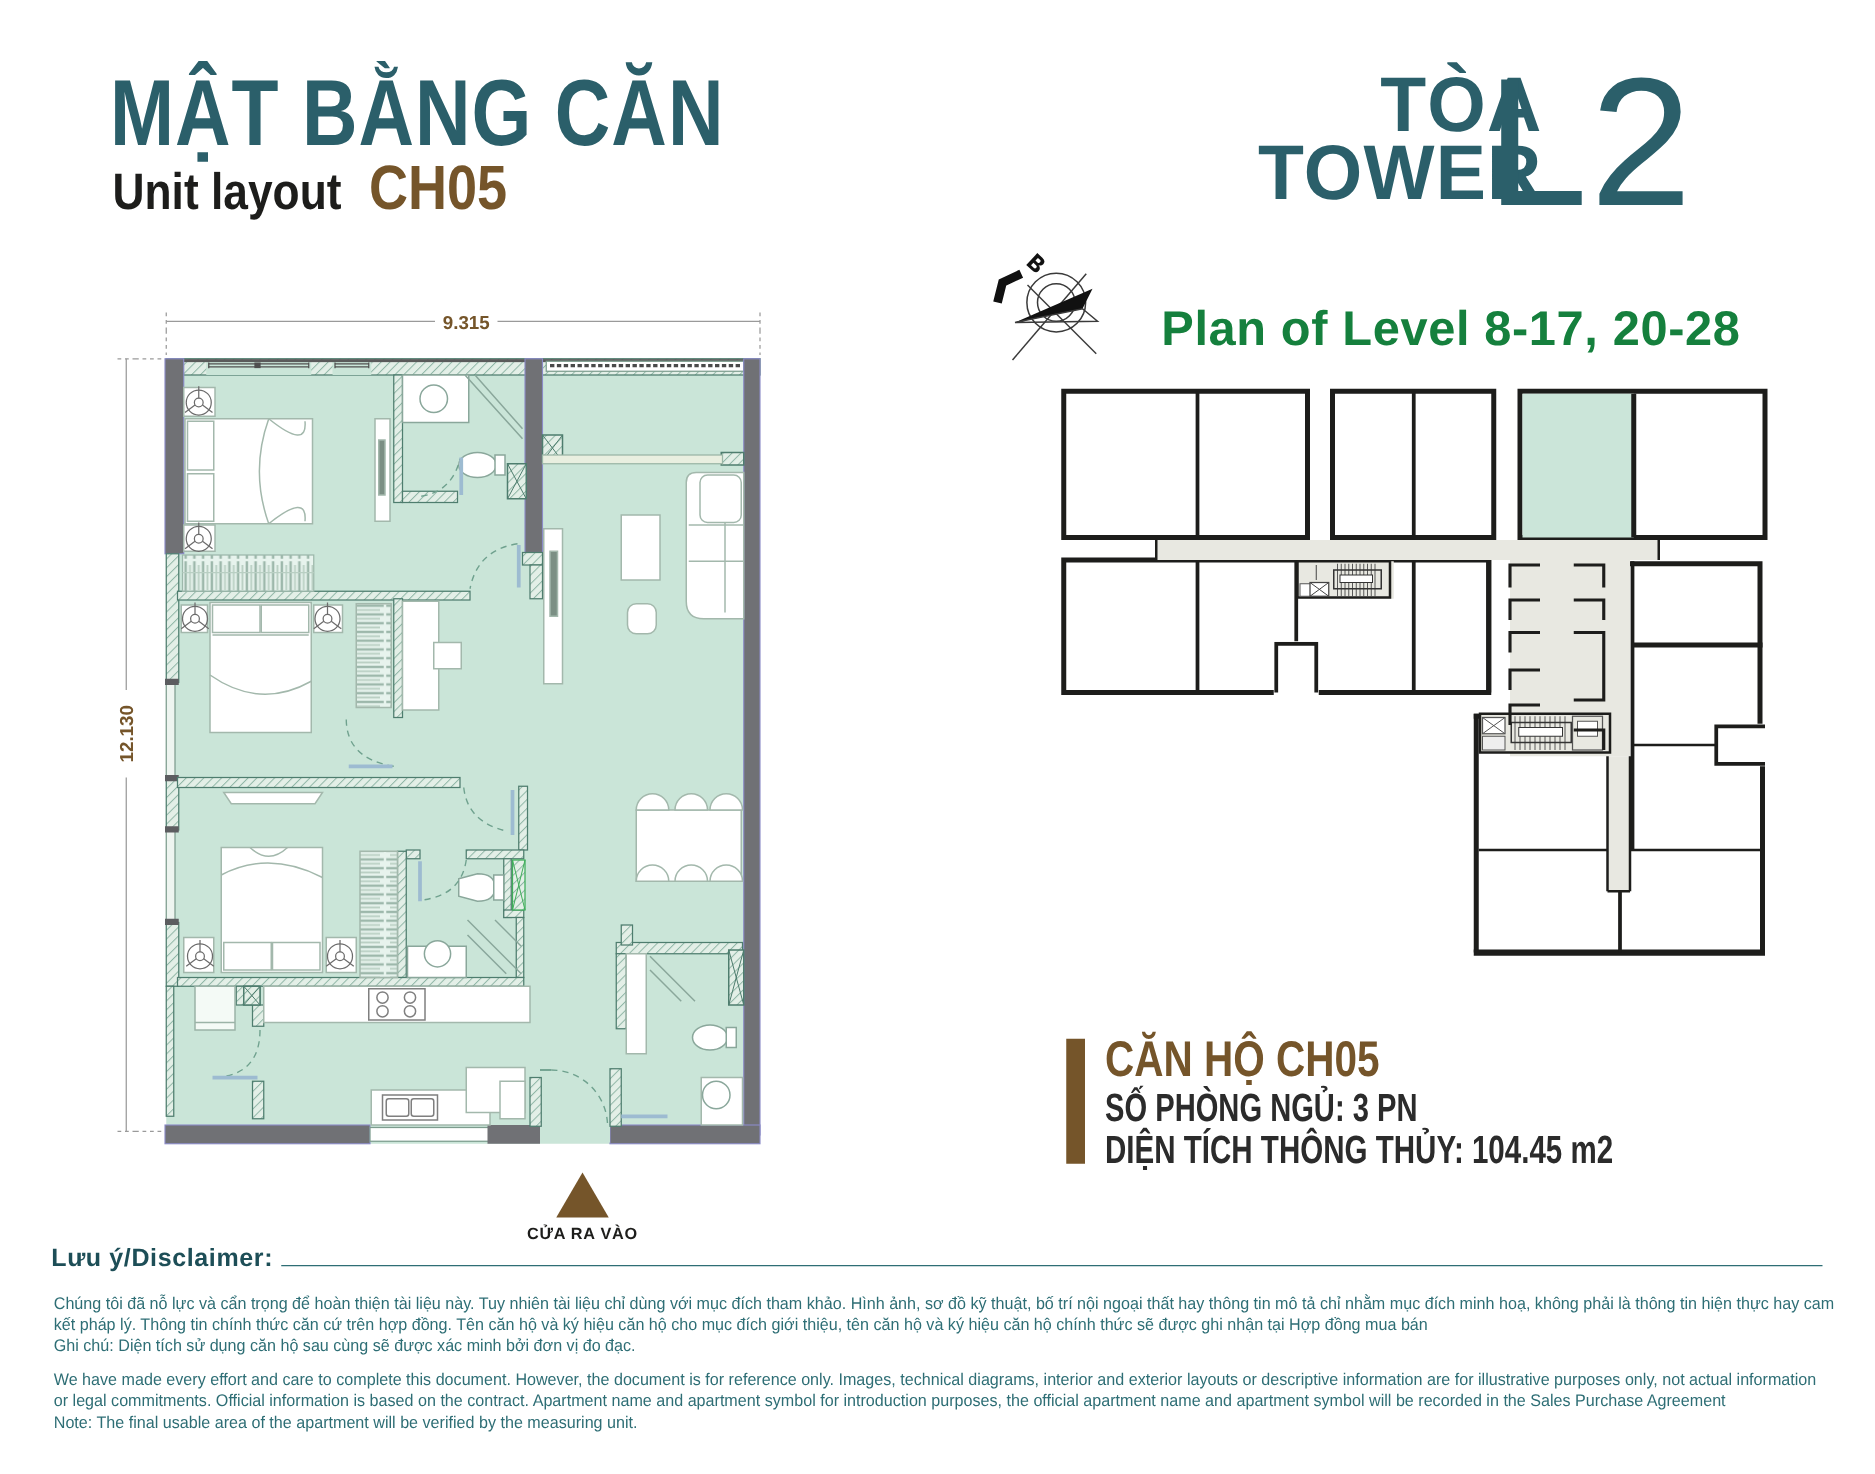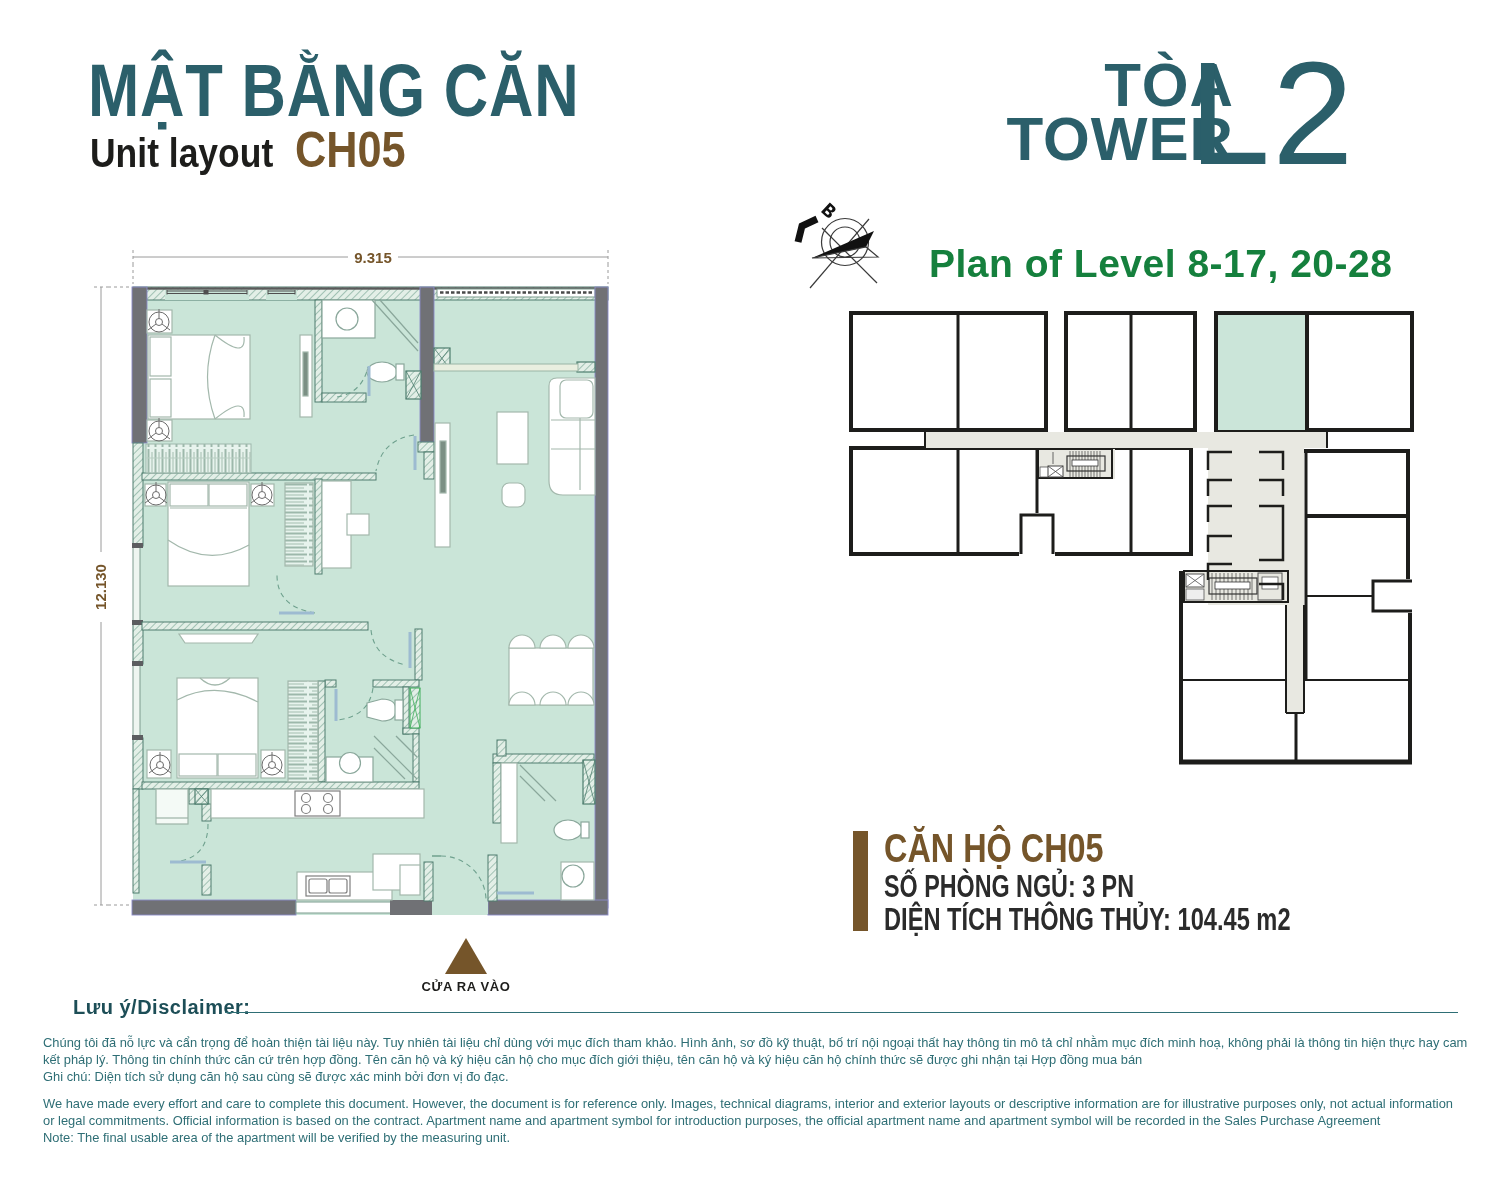--- a/index.html
+++ b/index.html
@@ -447,21 +447,21 @@
 <path d="M1259 506 L1283 506 L1283 560 L1259 560"></path>
 <path d="M1259 584 L1283 584 L1283 600"></path>
 </g>
 </svg>
 
 <div class="abs" style="left:853px;top:831px;width:15px;height:100px;background:#75552a;"></div>
 <div class="abs brown" style="left:884px;top:826px;font-size:40px;font-weight:bold;transform:scaleX(0.81);transform-origin:0 0;white-space:nowrap;">CĂN HỘ CH05</div>
 <div class="abs" style="left:884px;top:868px;font-size:31.5px;font-weight:bold;color:#2b2b2b;transform:scaleX(0.74);transform-origin:0 0;white-space:nowrap;">SỐ PHÒNG NGỦ: 3 PN</div>
 <div class="abs" style="left:884px;top:901px;font-size:31.5px;font-weight:bold;color:#2b2b2b;transform:scaleX(0.75);transform-origin:0 0;white-space:nowrap;">DIỆN TÍCH THÔNG THỦY: 104.45 m2</div>
 
-<div class="abs" style="left:41px;top:996px;font-size:20px;font-weight:bold;letter-spacing:0.5px;color:#1d4e57;margin-left:32px;">Lưu ý/Disclaimer:</div>
+<div class="abs" style="left:41px;top:996px;font-size:20px;font-weight:bold;letter-spacing:0.5px;color:#1d4e57;">Lưu ý/Disclaimer:</div>
 <div class="abs" style="left:225px;top:1012px;width:1233px;border-top:1.5px solid #2e6e75;"></div>
 <div class="abs" id="vn" style="left:43px;top:1034px;font-size:13.5px;line-height:17px;color:#2e6e75;white-space:nowrap;transform:scaleX(0.955);transform-origin:0 0;">
 Chúng tôi đã nỗ lực và cẩn trọng để hoàn thiện tài liệu này. Tuy nhiên tài liệu chỉ dùng với mục đích tham khảo. Hình ảnh, sơ đồ kỹ thuật, bố trí nội ngoại thất hay thông tin mô tả chỉ nhằm mục đích minh hoạ, không phải là thông tin hiện thực hay cam<br>
 kết pháp lý. Thông tin chính thức căn cứ trên hợp đồng. Tên căn hộ và ký hiệu căn hộ cho mục đích giới thiệu, tên căn hộ và ký hiệu căn hộ chính thức sẽ được ghi nhận tại Hợp đồng mua bán<br>
 Ghi chú: Diện tích sử dụng căn hộ sau cùng sẽ được xác minh bởi đơn vị đo đạc.
 </div>
 <div class="abs" id="en" style="left:43px;top:1095px;font-size:13.5px;line-height:17px;color:#2e6e75;white-space:nowrap;transform:scaleX(0.955);transform-origin:0 0;">
 We have made every effort and care to complete this document. However, the document is for reference only. Images, technical diagrams, interior and exterior layouts or descriptive information are for illustrative purposes only, not actual information<br>
 or legal commitments. Official information is based on the contract. Apartment name and apartment symbol for introduction purposes, the official apartment name and apartment symbol will be recorded in the Sales Purchase Agreement<br>
 Note: The final usable area of the apartment will be verified by the measuring unit.

